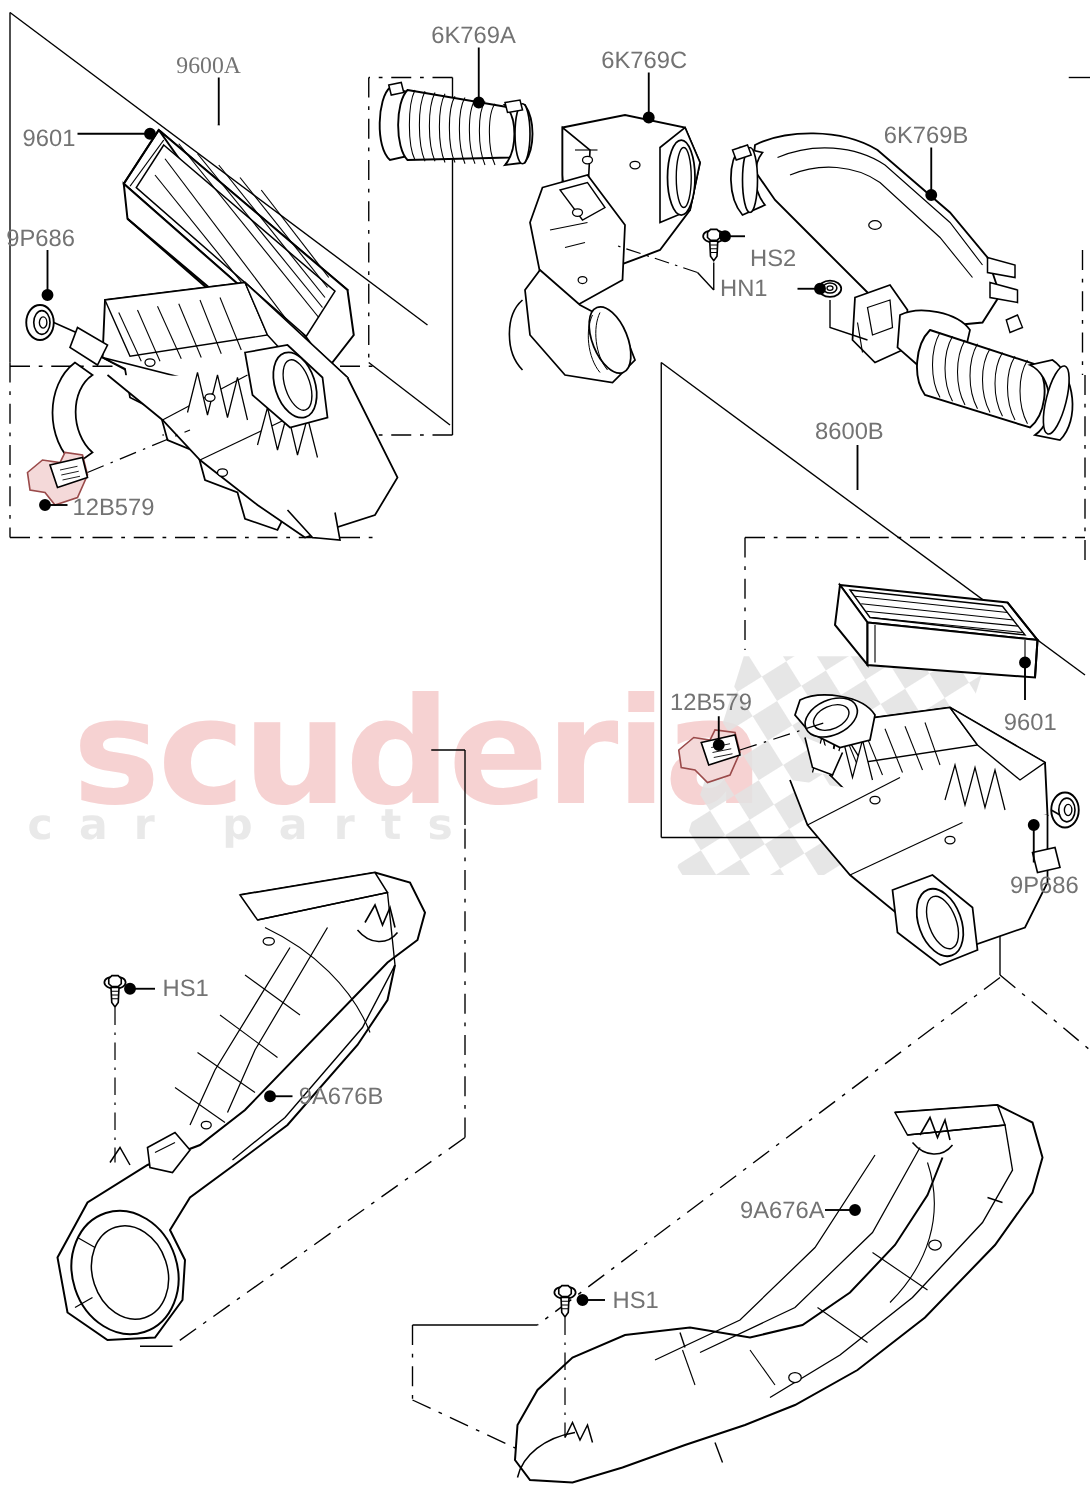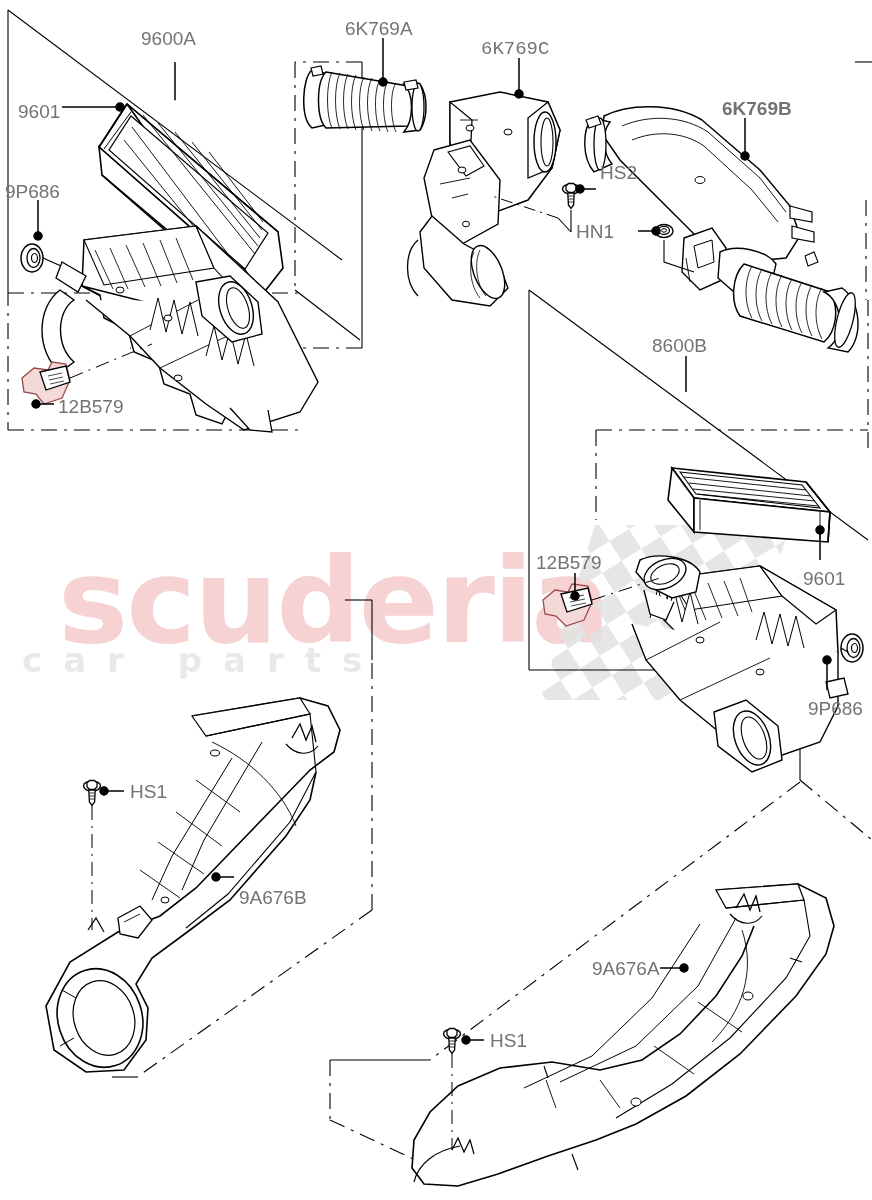--- a/index.html
+++ b/index.html
@@ -483,31 +483,31 @@
       <circle cx="216" cy="877" r="4"></circle>
 
       <path d="M 660,968 L 680,968" fill="none"></path>
       <circle cx="684" cy="968" r="4"></circle>
 
       <path d="M 484,1040 L 470,1040" fill="none"></path>
       <circle cx="466" cy="1040" r="4"></circle>
     </g>
   </svg>
 
-  <div class="lbl" style="left:141px;top:28px;">9600A</div>
+  <div class="lbl" style="left:141px;top:42px;font-family:Liberation Serif, serif;">9600A</div>
   <div class="lbl" style="left:18px;top:101px;">9601</div>
   <div class="lbl" style="left:5px;top:181px;">9P686</div>
   <div class="lbl" style="left:58px;top:396px;">12B579</div>
   <div class="lbl" style="left:345px;top:18px;">6K769A</div>
-  <div class="lbl" style="left:481px;top:38px;font-family:Liberation Mono, monospace;">6K769C</div>
-  <div class="lbl" style="left:722px;top:98px;font-weight:bold;">6K769B</div>
-  <div class="lbl" style="left:600px;top:162px;">HS2</div>
+  <div class="lbl" style="left:481px;top:38px;">6K769C</div>
+  <div class="lbl" style="left:707px;top:98px;">6K769B</div>
+  <div class="lbl" style="left:600px;top:197px;">HS2</div>
   <div class="lbl" style="left:576px;top:221px;">HN1</div>
   <div class="lbl" style="left:652px;top:335px;">8600B</div>
   <div class="lbl" style="left:536px;top:552px;">12B579</div>
   <div class="lbl" style="left:803px;top:568px;">9601</div>
   <div class="lbl" style="left:808px;top:698px;">9P686</div>
   <div class="lbl" style="left:130px;top:781px;">HS1</div>
-  <div class="lbl" style="left:239px;top:867px;margin-top:20px;">9A676B</div>
+  <div class="lbl" style="left:239px;top:867px;">9A676B</div>
   <div class="lbl" style="left:592px;top:958px;text-align:center;">9A676A</div>
   <div class="lbl" style="left:490px;top:1030px;">HS1</div>
 
 </div>
 
 </body></html>

